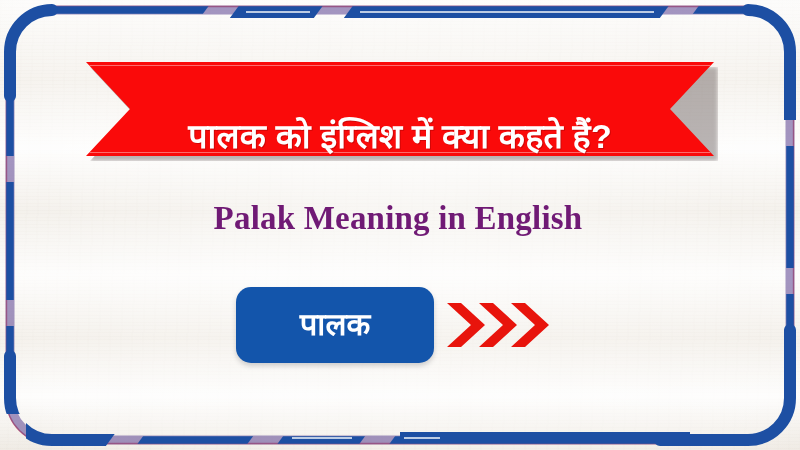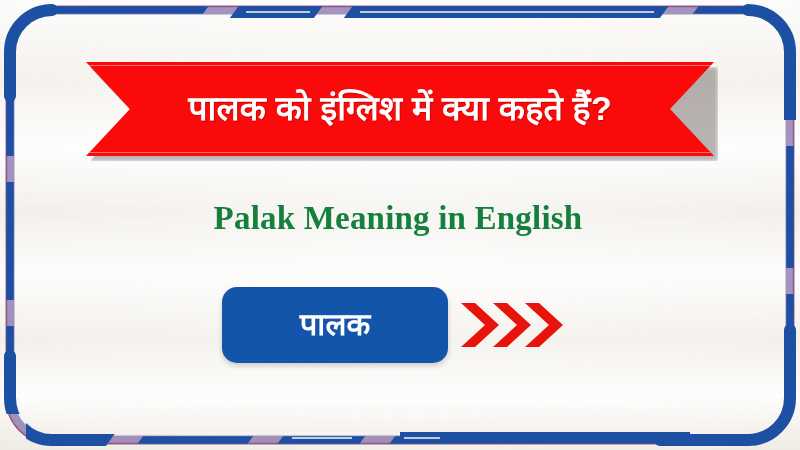--- a/index.html
+++ b/index.html
@@ -93,21 +93,21 @@
     position: absolute;
     inset: 0;
     background: #fa0a0a;
     -webkit-clip-path: polygon(
         0% 0%,   100% 0%,   93.0% 50%, 100% 100%,
         0% 100%, 7.0% 50%);
     clip-path: polygon(
         0% 0%,   100% 0%,   93.0% 50%, 100% 100%,
         0% 100%, 7.0% 50%);
     display: flex;
-    align-items: center;
+    align-items: flex-end;
     justify-content: center;
   }
   .banner-inner-line {
     position: absolute;
     left: 3px; top: 3px; right: 3px; bottom: 3px;
     border: 1.5px solid rgba(255,190,190,0.55);
     -webkit-clip-path: polygon(
         0% 0%,   100% 0%,   93.0% 50%, 100% 100%,
         0% 100%, 7.0% 50%);
     clip-path: polygon(
@@ -132,39 +132,39 @@
   
   .subtitle {
     position: absolute;
     left: 0;
     top: 200px;
     width: 796px;
     text-align: center;
     font-family: "Liberation Serif", "DejaVu Serif", serif;
     font-weight: bold;
     font-size: 33px;
-    color: #15803d;
+    color: #701a75;
     letter-spacing: 0.2px;
     white-space: nowrap;
   }
 
   
   .row {
     position: absolute;
     left: 0;
     top: 286px;
     width: 800px;
     height: 78px;
     display: flex;
     align-items: center;
     justify-content: center;
     gap: 0px;
   }
   .chip {
-    width: 226px;
+    width: 198px;
     height: 76px;
     background: #1355ab;
     border-radius: 15px;
     display: flex;
     align-items: center;
     justify-content: center;
     box-shadow: 0 3px 5px rgba(60,60,70,0.22);
   }
   .chip-text {
     color: #ffffff;

